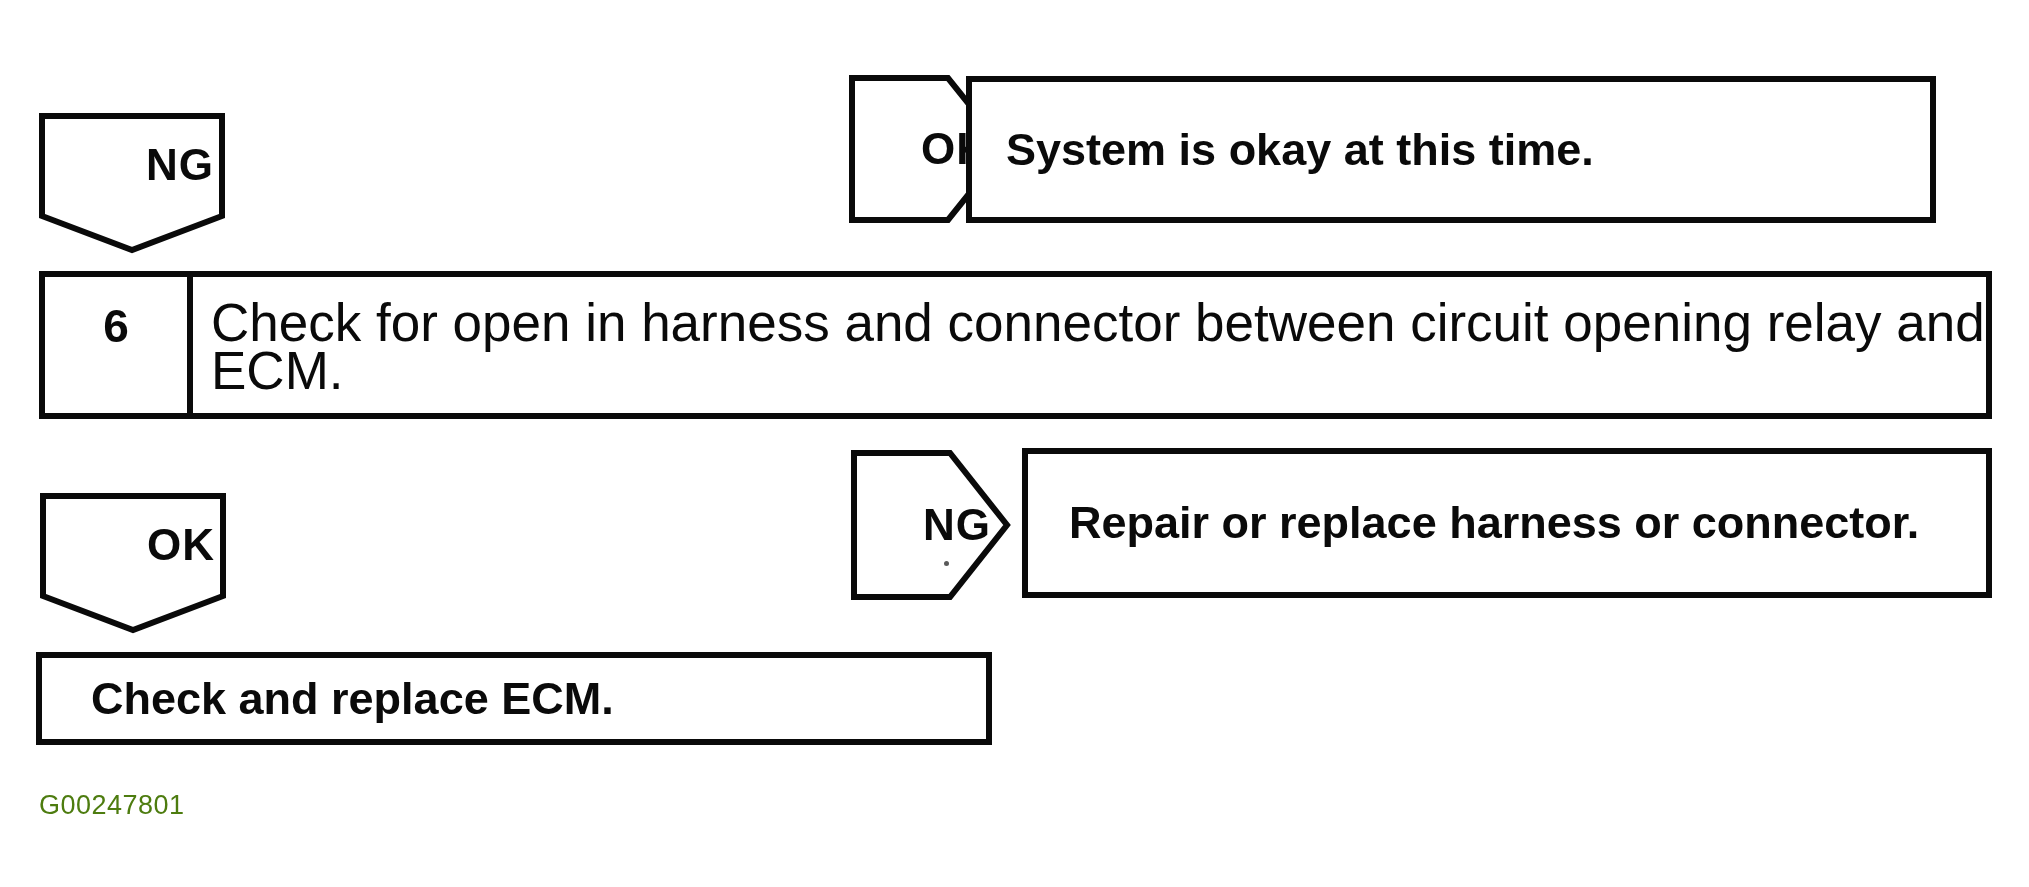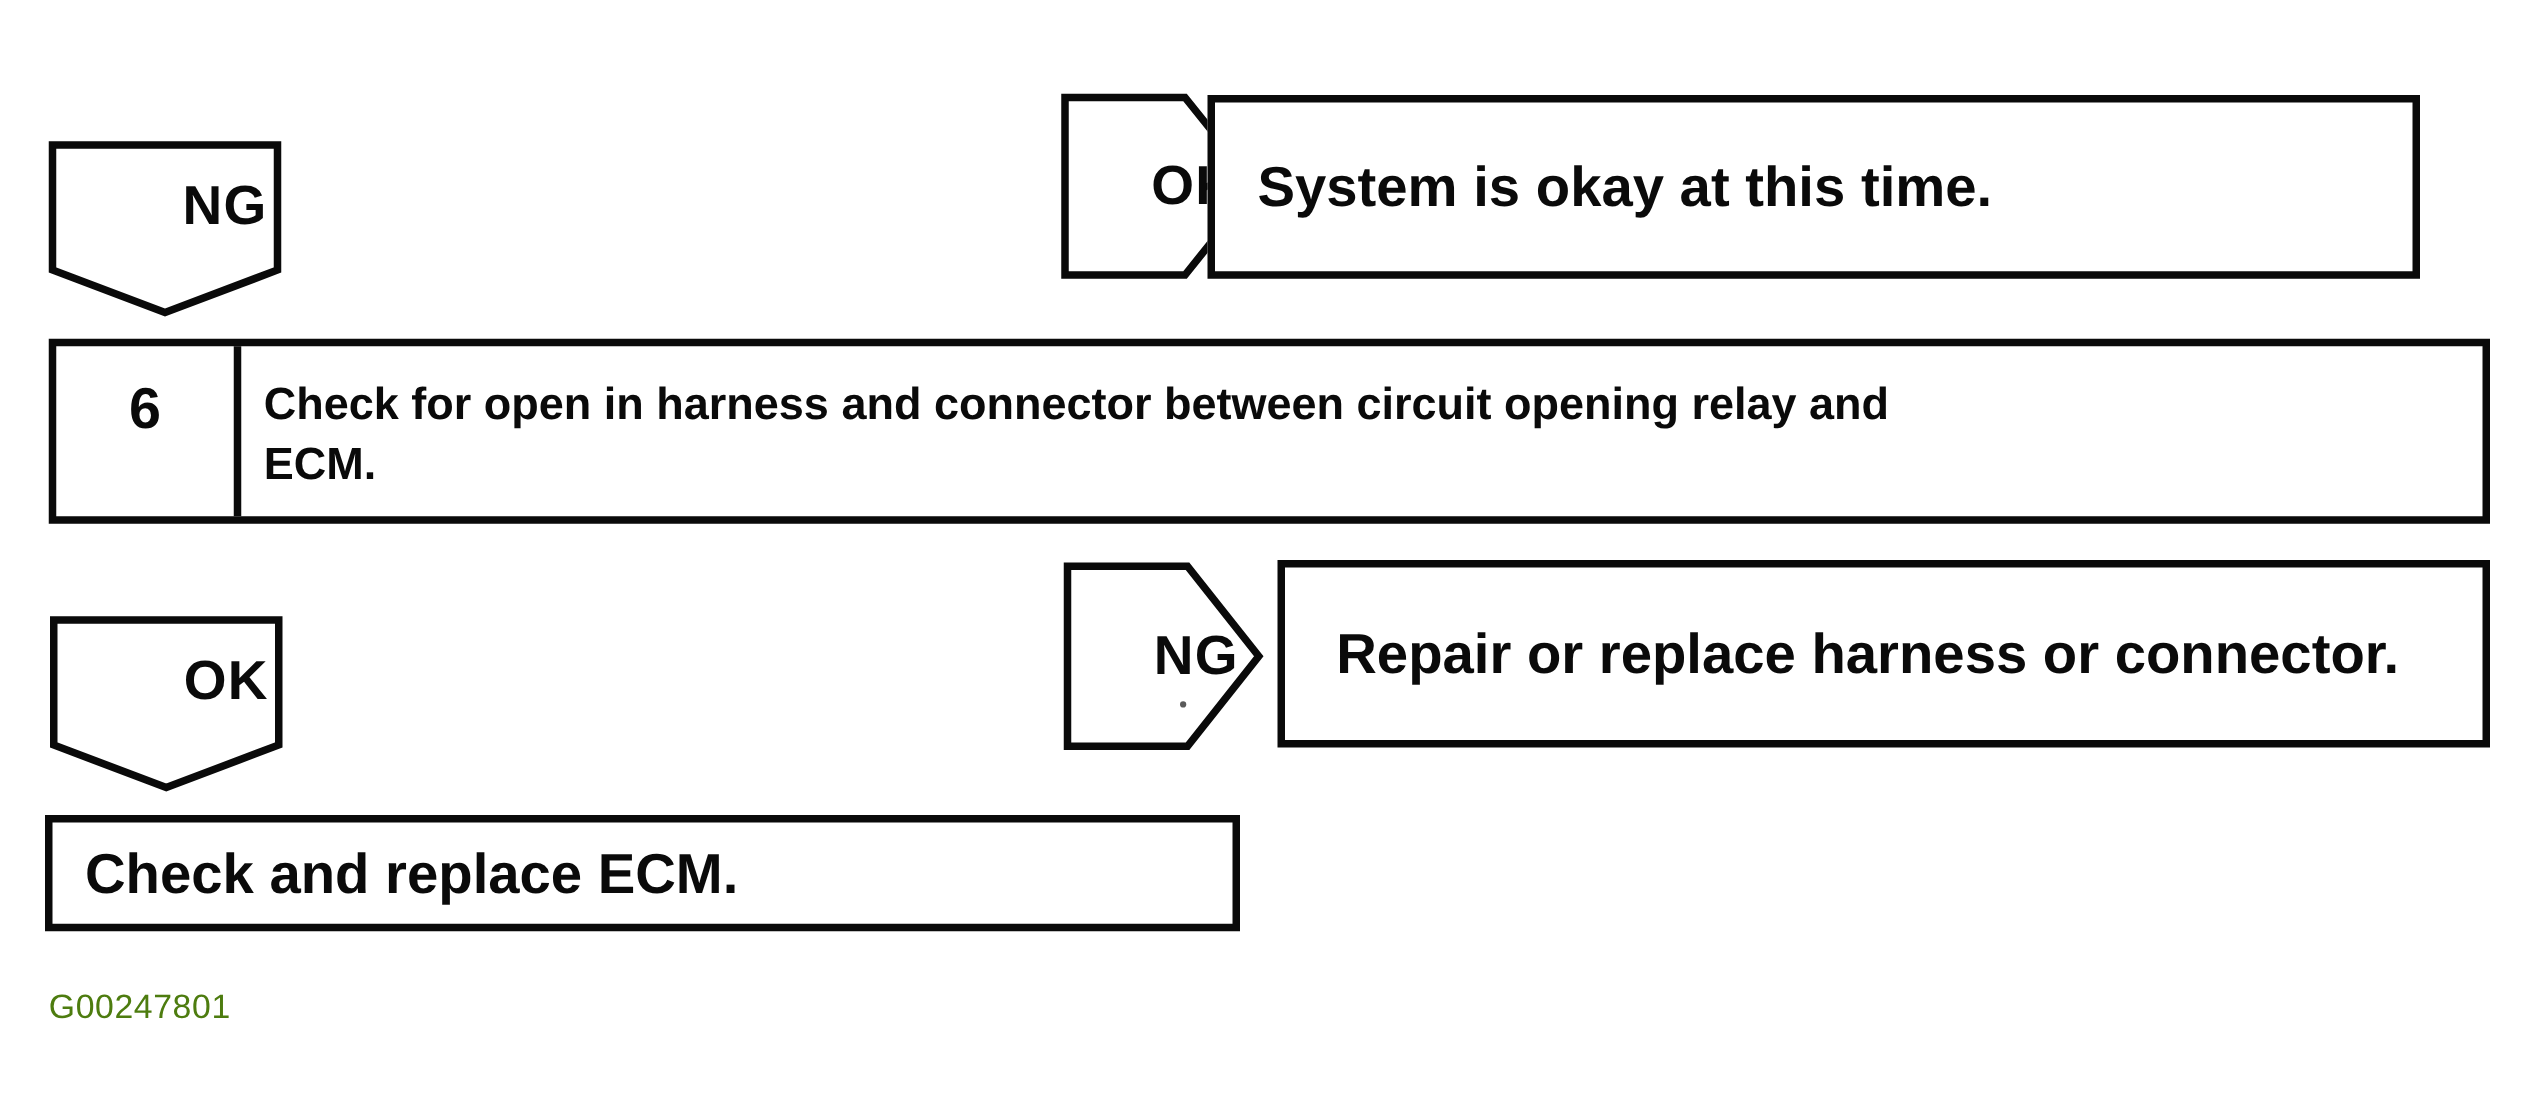--- a/index.html
+++ b/index.html
@@ -35,21 +35,21 @@
     width:148px;flex:0 0 148px;
     border-right:6px solid #0a0a0a;
     display:flex;justify-content:center;
     padding-top:22px;
     font-weight:700;font-size:46px;
     box-sizing:border-box;
   }
   .step-text-cell{
     flex:1;
     padding:22px 20px 0 18px;
-    font-weight:700;font-size:36px;line-height:48px;
+    font-weight:400;font-size:53px;line-height:48px;
   }
   .step-line{display:block;white-space:nowrap;}
   #figure-id{
     position:absolute;left:39px;top:790px;
     font-size:27px;font-weight:400;color:#4d7c0f;letter-spacing:0.5px;
   }
   #spec-dot{
     position:absolute;left:944px;top:561px;width:5px;height:5px;
     background:#5a5a5a;border-radius:50%;
   }
@@ -98,21 +98,21 @@
     <svg width="160" height="150" viewBox="0 0 160 150">
       <polygon points="3,3 99,3 156,75 99,147 3,147" fill="#ffffff" stroke="#0a0a0a" stroke-width="6"></polygon>
     </svg>
     <div class="pent-label" style="left:0;top:0;width:116px;height:150px;">NG</div>
   </div>
 
   <div class="flow-box" style="left:1022px;top:448px;width:970px;height:150px;padding-left:41px;">
     <span class="box-text">Repair or replace harness or connector.</span>
   </div>
 
-  <div class="flow-box" style="left:36px;top:652px;width:956px;height:93px;padding-left:26px;">
+  <div class="flow-box" style="left:36px;top:652px;width:956px;height:93px;padding-left:49px;">
     <span class="box-text">Check and replace ECM.</span>
   </div>
 
   <div id="spec-dot"></div>
 
   <div id="figure-id">G00247801</div>
 
 </div>
 
 </body></html>

